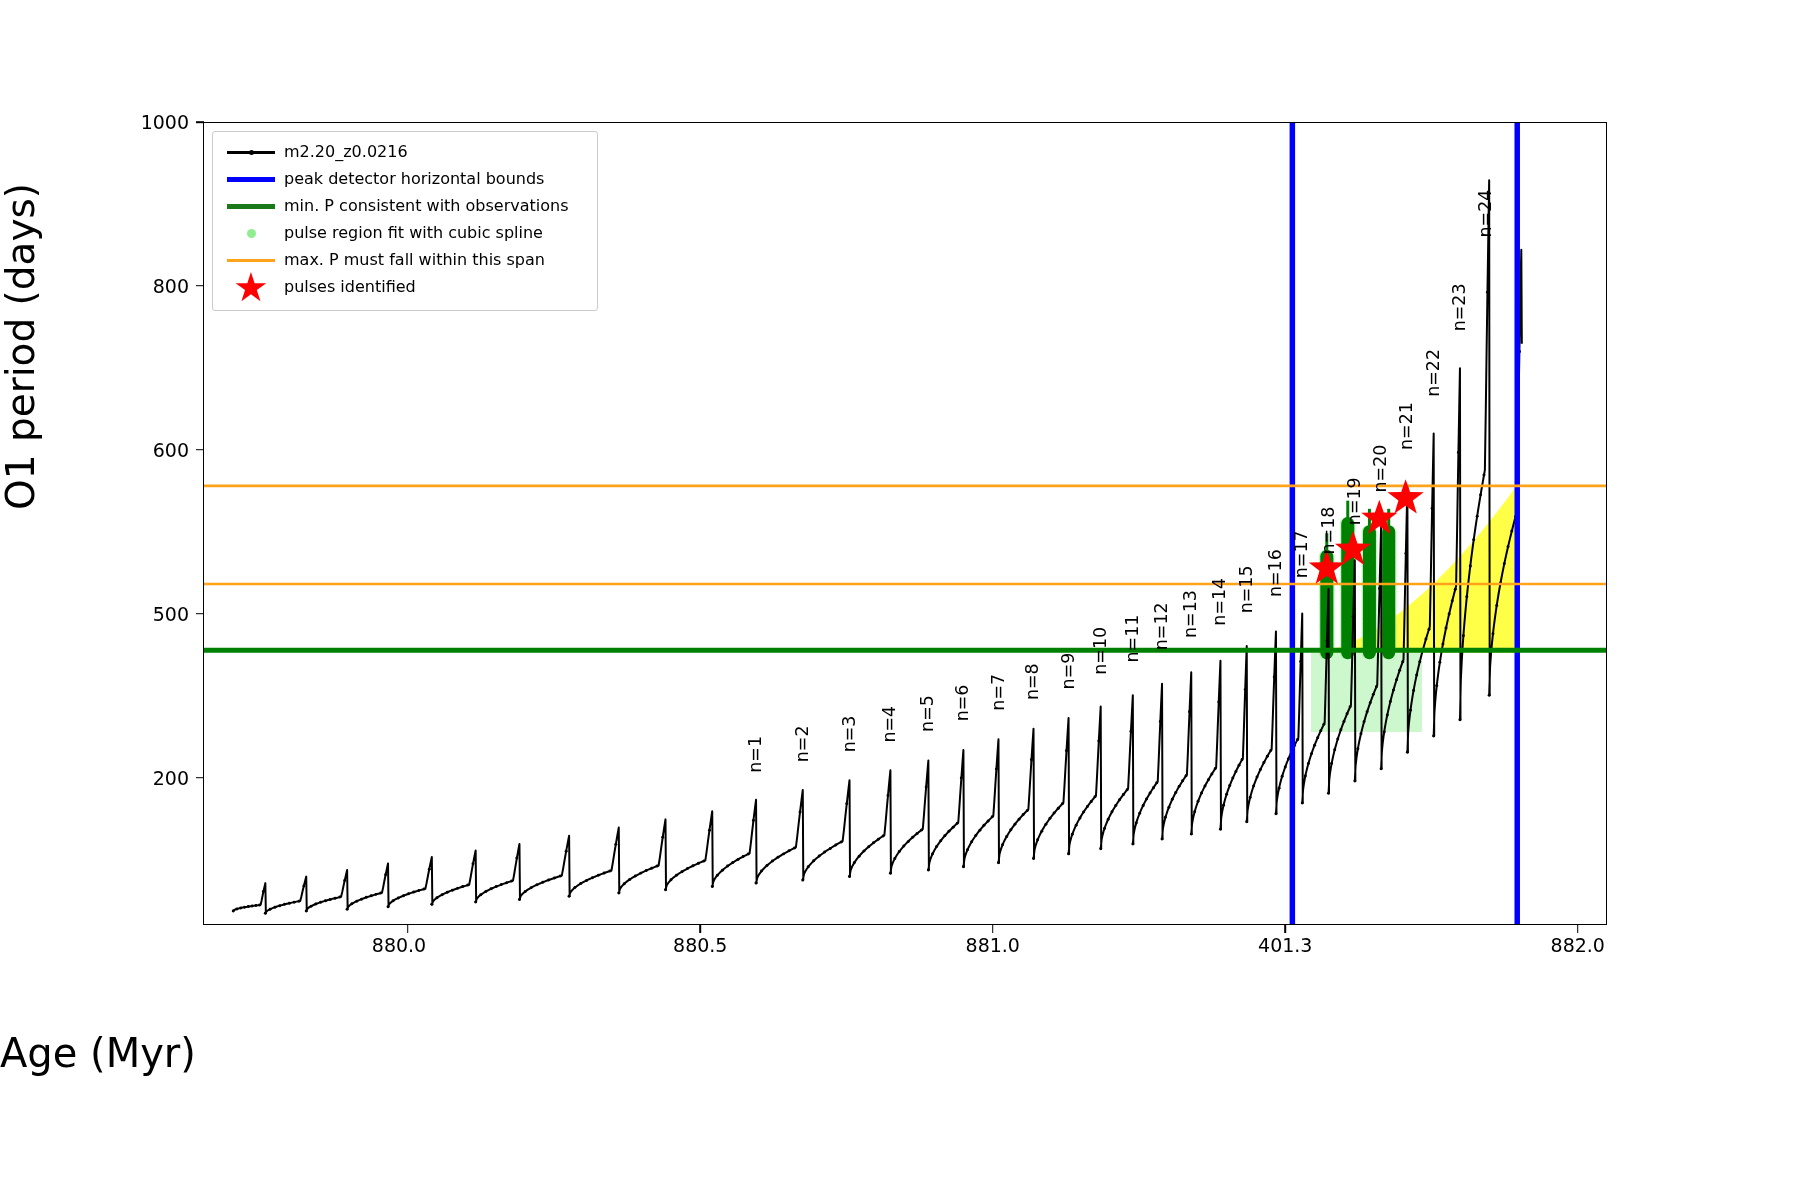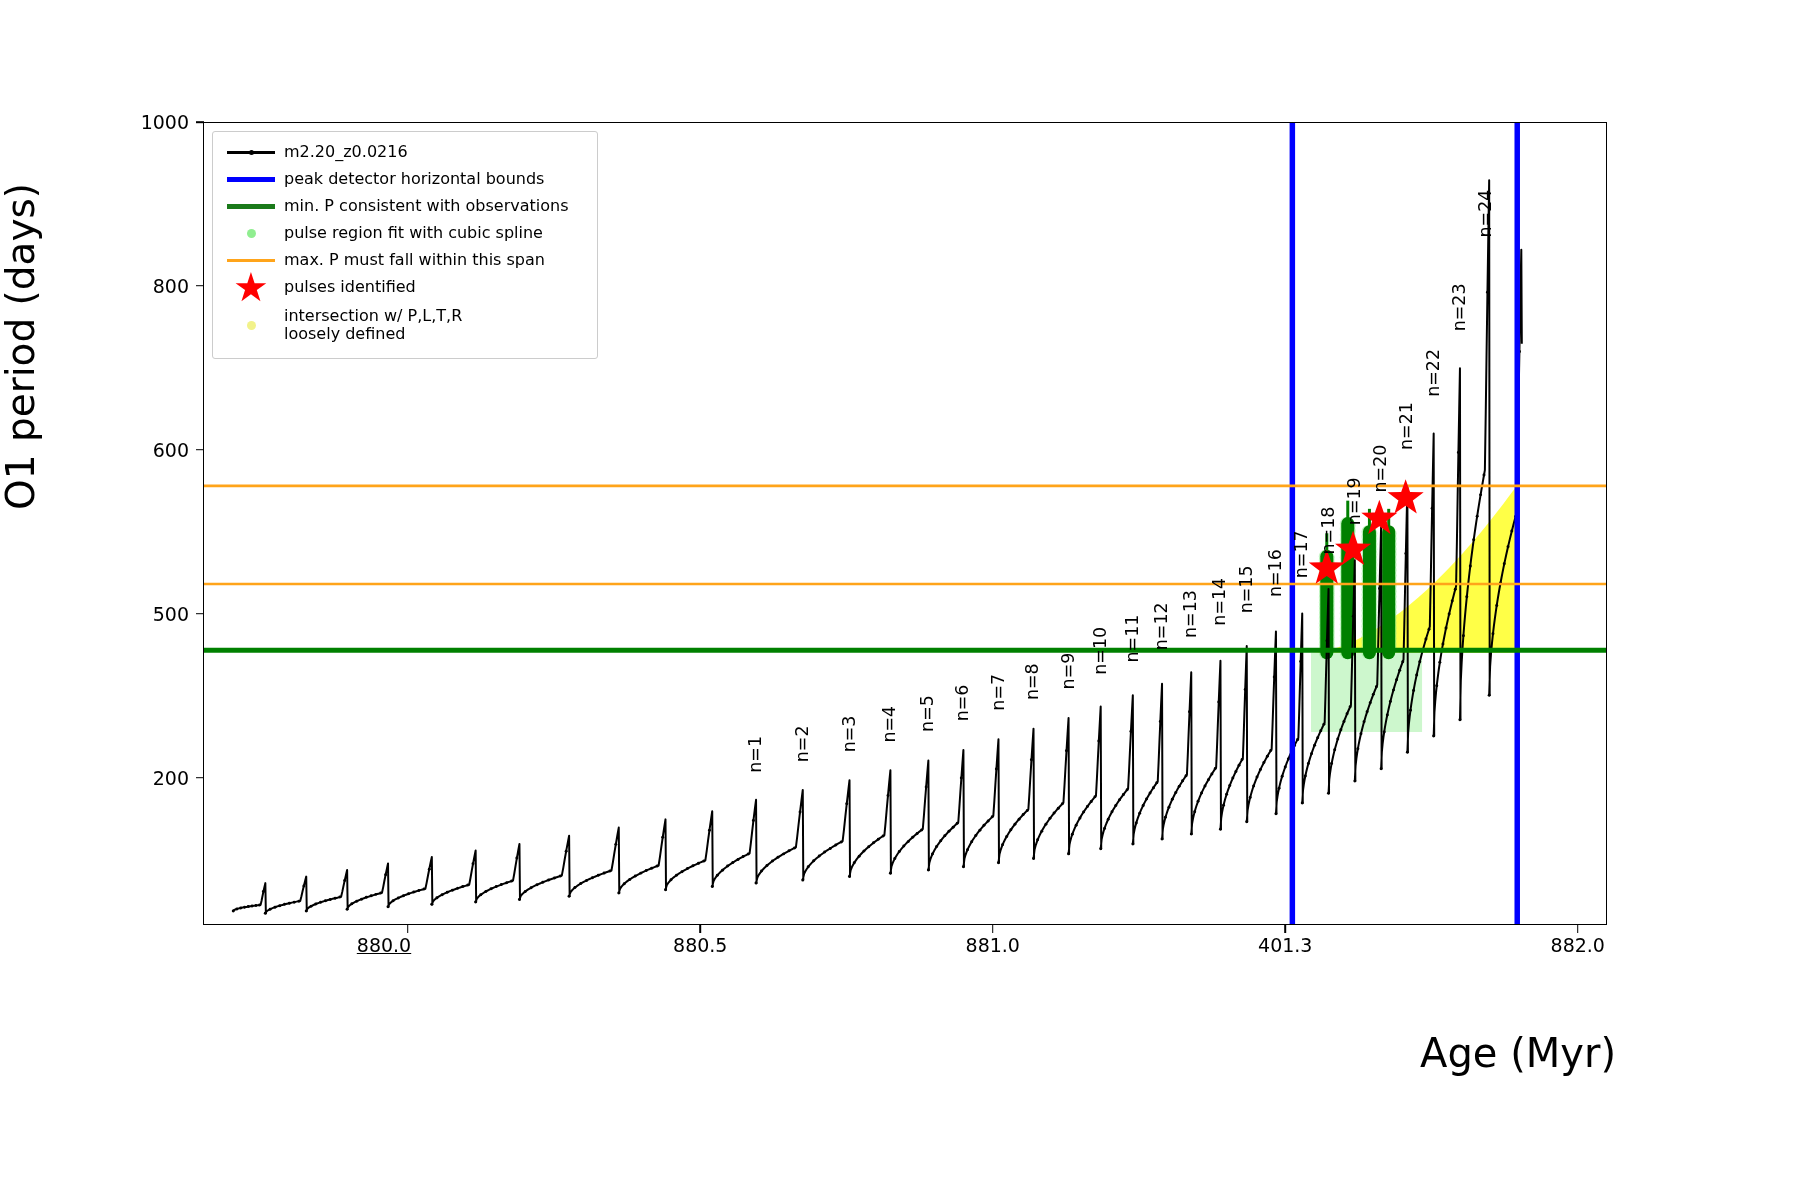--- a/index.html
+++ b/index.html
@@ -39,24 +39,23 @@
     width:90px;
     transform:translateY(-50%);
   }
   .ytickmark{position:absolute;left:196px;width:8px;height:1.6px;background:#000;transform:translateY(-50%);}
 
   
   #xlabel{
     position:absolute;
     left:0; top:1030px;
     width:1587px;
-    text-align:right;
+    text-align:left;
     font-size:40px;
     color:#000;
-    margin-left:29px;
   }
   .xtick{
     position:absolute;
     top:934px;
     font-size:19px;
     color:#000;
     transform:translateX(-50%);
     white-space:nowrap;
   }
   .xtickmark{position:absolute;top:925px;width:1.6px;height:8px;background:#000;transform:translateX(-50%);}
@@ -97,21 +96,21 @@
       <div class="ytick" style="top: 613.633px;">500</div>
       <div class="ytickmark" style="top: 613.633px;"></div>
       <div class="ytick" style="top: 449.755px; text-align: right;">600</div>
       <div class="ytickmark" style="top: 449.755px;"></div>
       <div class="ytick" style="top: 285.878px;">800</div>
       <div class="ytickmark" style="top: 285.878px;"></div>
       <div class="ytick" style="top: 122px;">1000</div>
       <div class="ytickmark" style="top: 122px;"></div>
     </div>
   <div id="xticks">
-      <div class="xtick" style="left: 384px; text-decoration: underline;">880.0</div>
+      <div class="xtick" style="left: 399px;">880.0</div>
       <div class="xtickmark" style="left: 407.75px;"></div>
       <div class="xtick" style="left: 700.25px;">880.5</div>
       <div class="xtickmark" style="left: 700.25px;"></div>
       <div class="xtick" style="left: 992.75px;">881.0</div>
       <div class="xtickmark" style="left: 992.75px;"></div>
       <div class="xtick" style="left: 1285.25px;">401.3</div>
       <div class="xtickmark" style="left: 1285.25px;"></div>
       <div class="xtick" style="left: 1577.75px;">882.0</div>
       <div class="xtickmark" style="left: 1577.75px;"></div>
     </div>
@@ -1716,22 +1715,15 @@
           <div class="lgline" style="background: rgb(255, 164, 26);"></div>
         </div>
         <div class="lgtext" style="white-space: pre-line;">max. P must fall within this span</div>
       </div>
       <div class="lgrow">
         <div class="lgkey">
           <div class="lgstar" style="color: rgb(255, 0, 0);">★</div>
         </div>
         <div class="lgtext" style="white-space: pre-line;">pulses identified</div>
       </div>
-      <div class="lgrow two-line">
-        <div class="lgkey">
-          <div class="lgdot" style="background: rgb(242, 242, 138);"></div>
-        </div>
-        <div class="lgtext" style="white-space: pre-line;">intersection w/ P,L,T,R
-loosely defined</div>
-      </div>
     </div>
 
 </div>
 
 </body></html>

